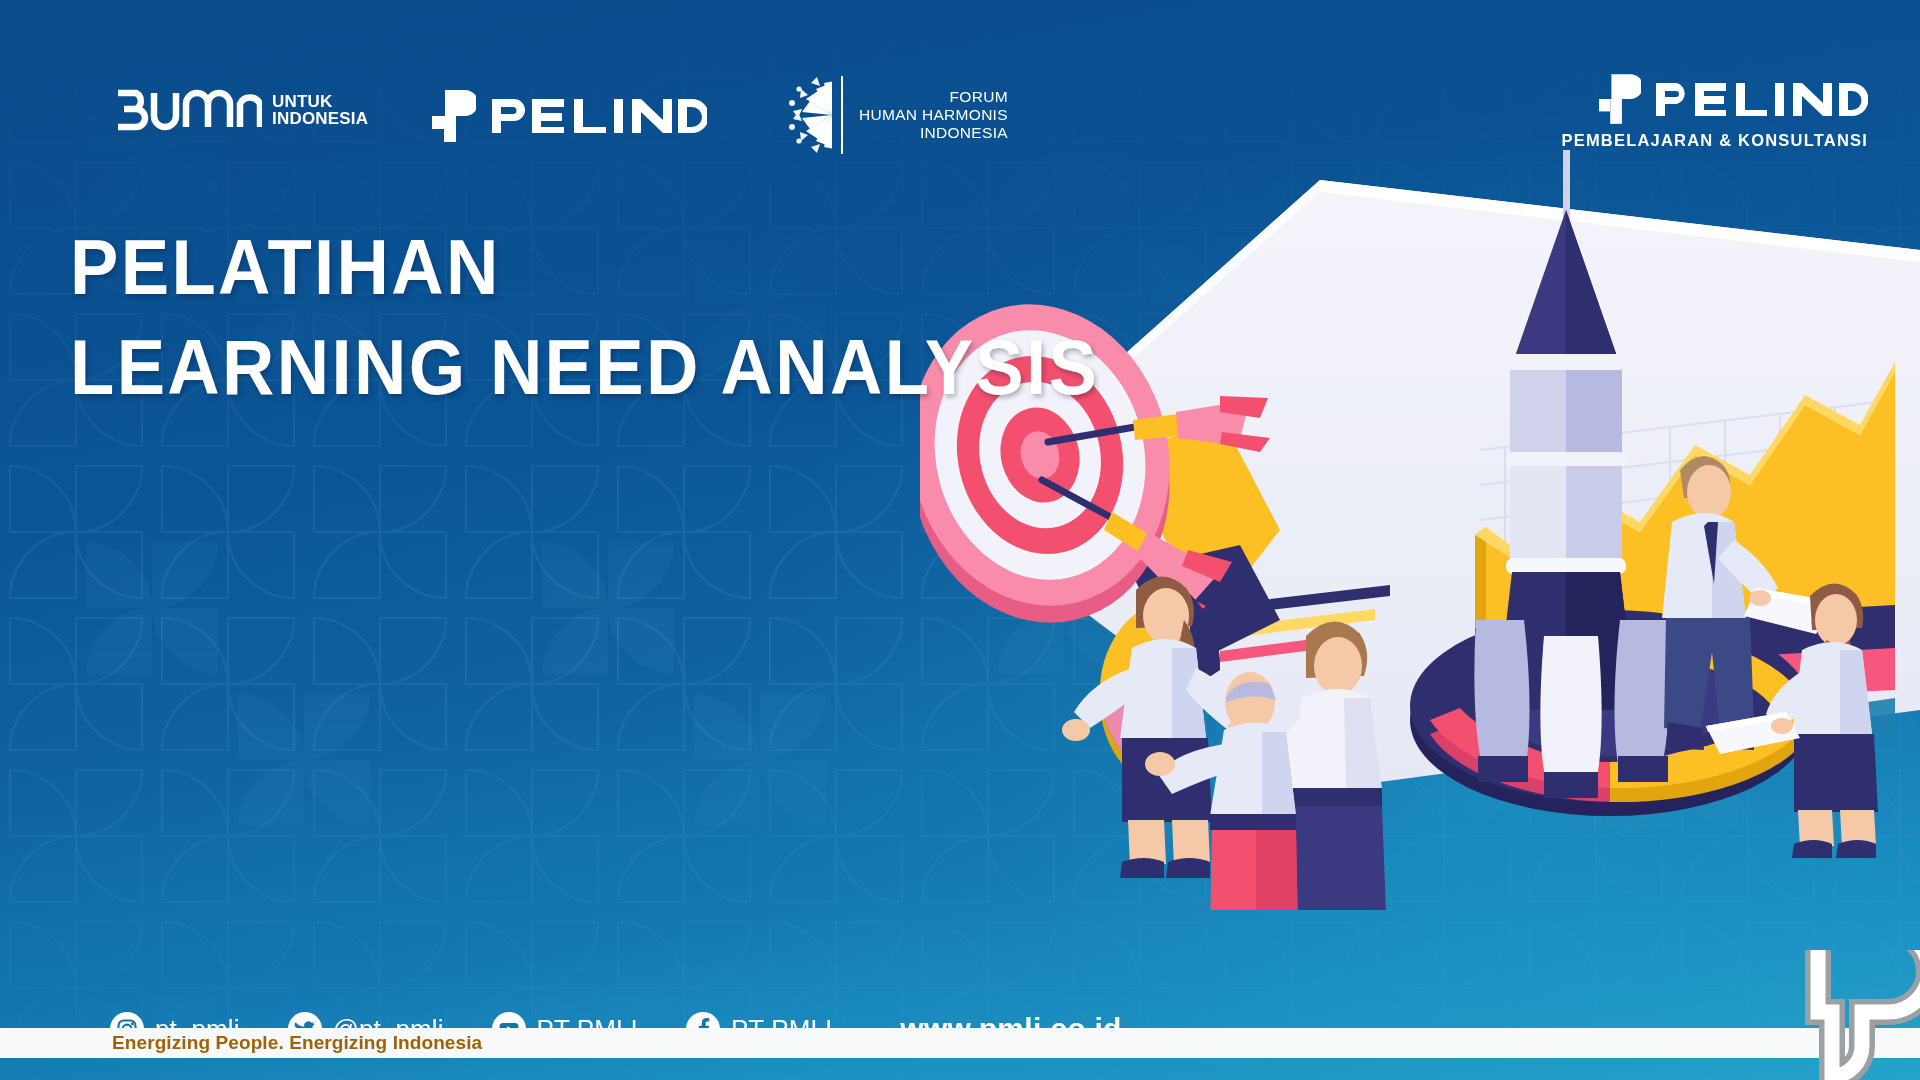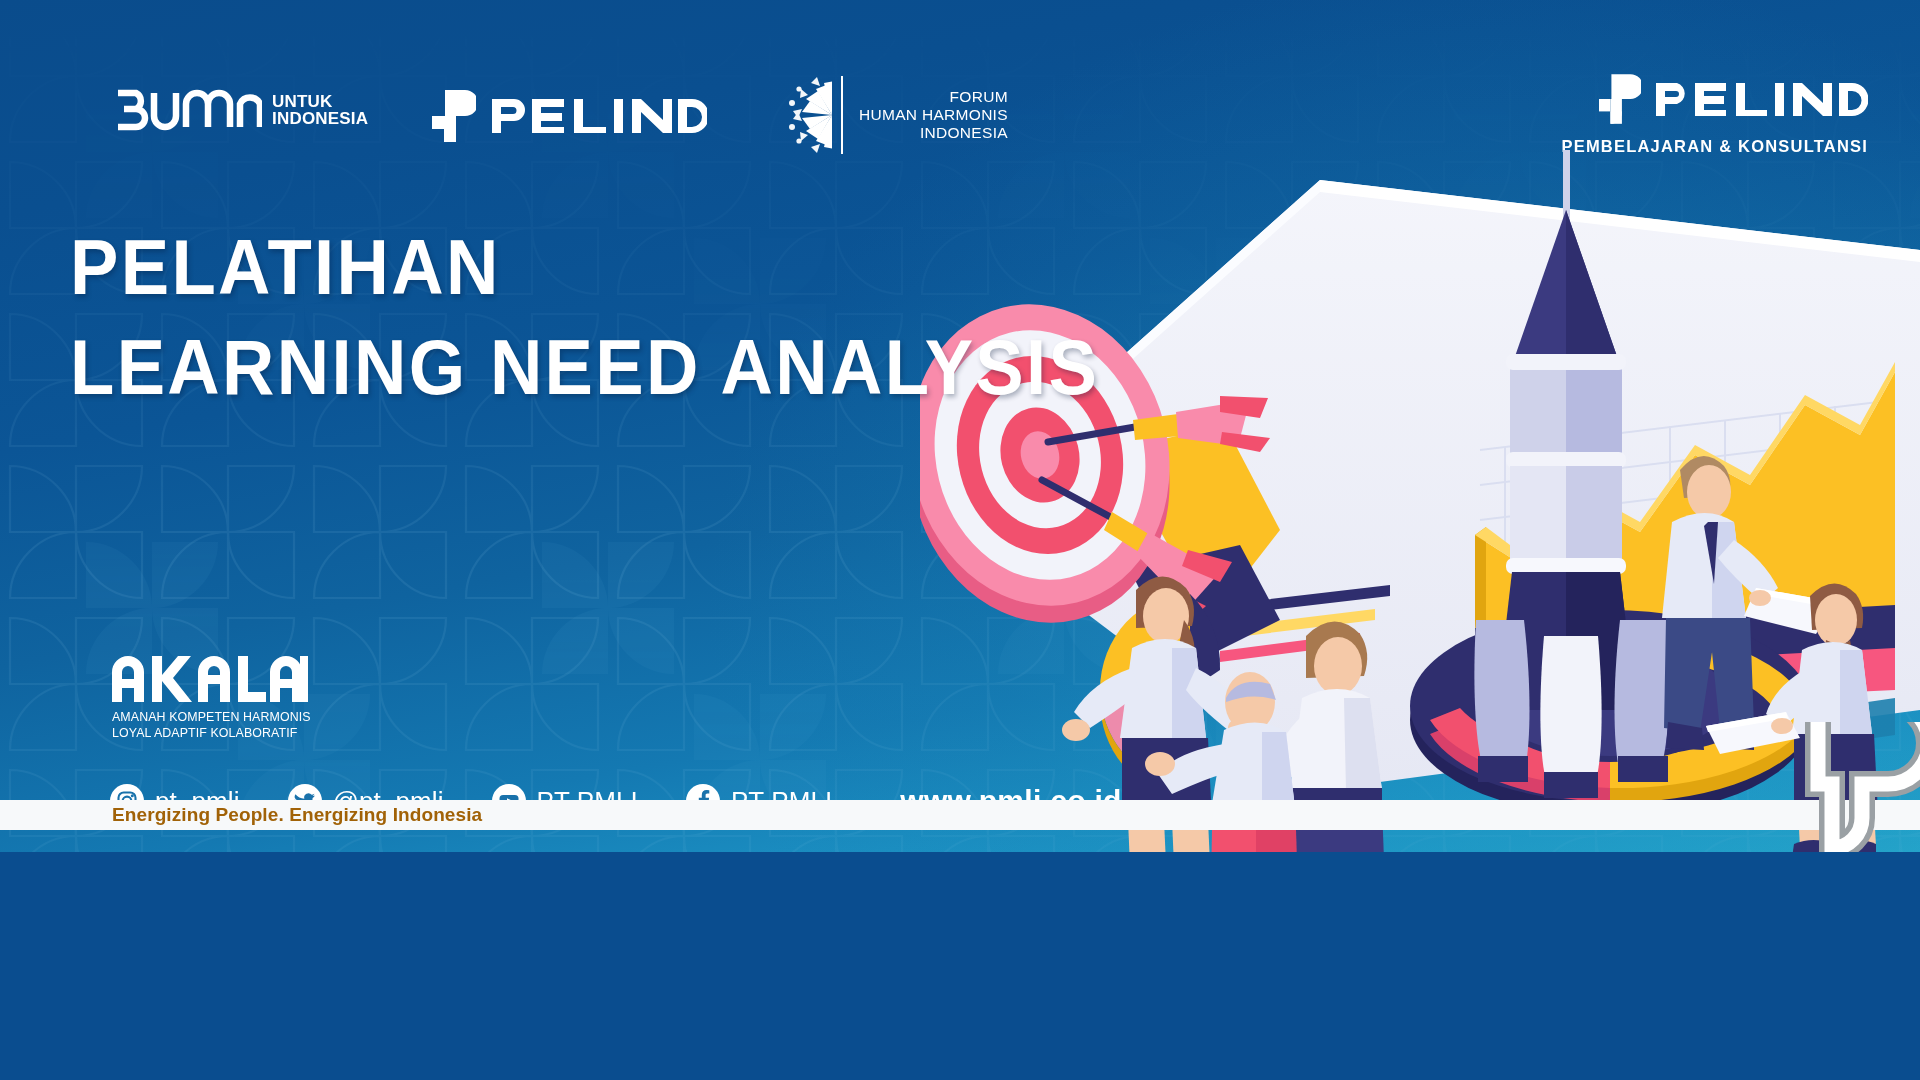--- a/index.html
+++ b/index.html
@@ -7,21 +7,21 @@
   html,body { width:1920px; height:1080px; overflow:hidden; }
   body {
     font-family:"Liberation Sans", sans-serif;
     background:#0a4d8f;
     position:relative;
   }
 
   
   #poster {
     position:absolute; inset:0;
-    width:1920px; height:852px;
+    width:1920px; height:1080px;
     overflow:hidden;
     background:linear-gradient(170deg,
         #0a4c8c 0%,
         #0a4f90 18%,
         #0b5596 38%,
         #0f639f 56%,
         #1479b2 74%,
         #1d95c6 88%,
         #27accf 100%);
   }
@@ -69,21 +69,21 @@
     color:#fff; font-size:15.5px; font-weight:400; line-height:1.17; letter-spacing:.3px;
     padding-left:7px;
   }
 
   .logo-pelindo-right { position:absolute; right:52px; top:74px; text-align:right; }
   .lpr-row { display:flex; align-items:center; gap:15px; justify-content:flex-end; }
   .lpr-mark { width:42px; height:50px; }
   .lpr-word { width:212px; height:37px; }
   .lpr-sub {
     color:#fff; font-size:16.5px; font-weight:700; letter-spacing:1.2px;
-    margin-top:13px;
+    margin-top:7px;
   }
 
   
   .title-block {
     position:absolute; left:70px; top:228px; z-index:6;
   }
   .title-line {
     color:#ffffff;
     font-family:"Liberation Sans Narrow","Liberation Sans", sans-serif;
     font-size:78px;
@@ -516,44 +516,20 @@
       </div>
       <div class="lpr-sub">PEMBELAJARAN &amp; KONSULTANSI</div>
     </div>
   </div>
 
   <div class="title-block">
     <div class="title-line">PELATIHAN</div>
     <div class="title-line">LEARNING NEED ANALYSIS</div>
   </div>
 
-  <div class="akhlak">
-    <svg class="akhlak-word" viewBox="0 0 196 46">
-      <g fill="#ffffff">
-
-        <path d="M0,46 L0,16 A16,16 0 0 1 32,16 L32,46 L22,46 L22,32 L10,32 L10,46 Z M10,16 L10,23 L22,23 L22,16 A6,6 0 0 0 10,16 Z"></path>
-
-        <path d="M40,0 L50,0 L50,19 L66,0 L79,0 L61,22 L80,46 L67,46 L50,25 L50,46 L40,46 Z"></path>
-
-        <path d="M86,46 L86,16 A16,16 0 0 1 118,16 L118,46 L108,46 L108,28 L96,28 L96,46 Z M96,16 L96,19 L108,19 L108,16 A6,6 0 0 0 96,16 Z"></path>
-
-        <path d="M126,0 L136,0 L136,36 L154,36 L154,46 L126,46 Z"></path>
-
-        <path d="M158,46 L158,16 A16,16 0 0 1 190,16 L190,46 L180,46 L180,32 L168,32 L168,46 Z M168,16 L168,23 L180,23 L180,16 A6,6 0 0 0 168,16 Z"></path>
-      </g>
-
-      <g fill="#ffffff" transform="translate(-8,0)">
-        <path d="M196,0 L204,0 L204,46 L196,46 Z"></path>
-      </g>
-    </svg>
-    <div class="akhlak-tag">
-      <div>AMANAH KOMPETEN HARMONIS</div>
-      <div>LOYAL ADAPTIF KOLABORATIF</div>
-    </div>
-  </div>
 
   <div class="social-row">
 
     <div class="social-item">
       <svg class="social-ic" viewBox="0 0 34 34">
         <circle cx="17" cy="17" r="17" fill="#ffffff"></circle>
         <rect x="8.5" y="8.5" width="17" height="17" rx="5.2" fill="none" stroke="#1a72ab" stroke-width="2.1"></rect>
         <circle cx="17" cy="17" r="4.4" fill="none" stroke="#1a72ab" stroke-width="2.1"></circle>
         <circle cx="22.3" cy="11.8" r="1.5" fill="#1a72ab"></circle>
       </svg>

